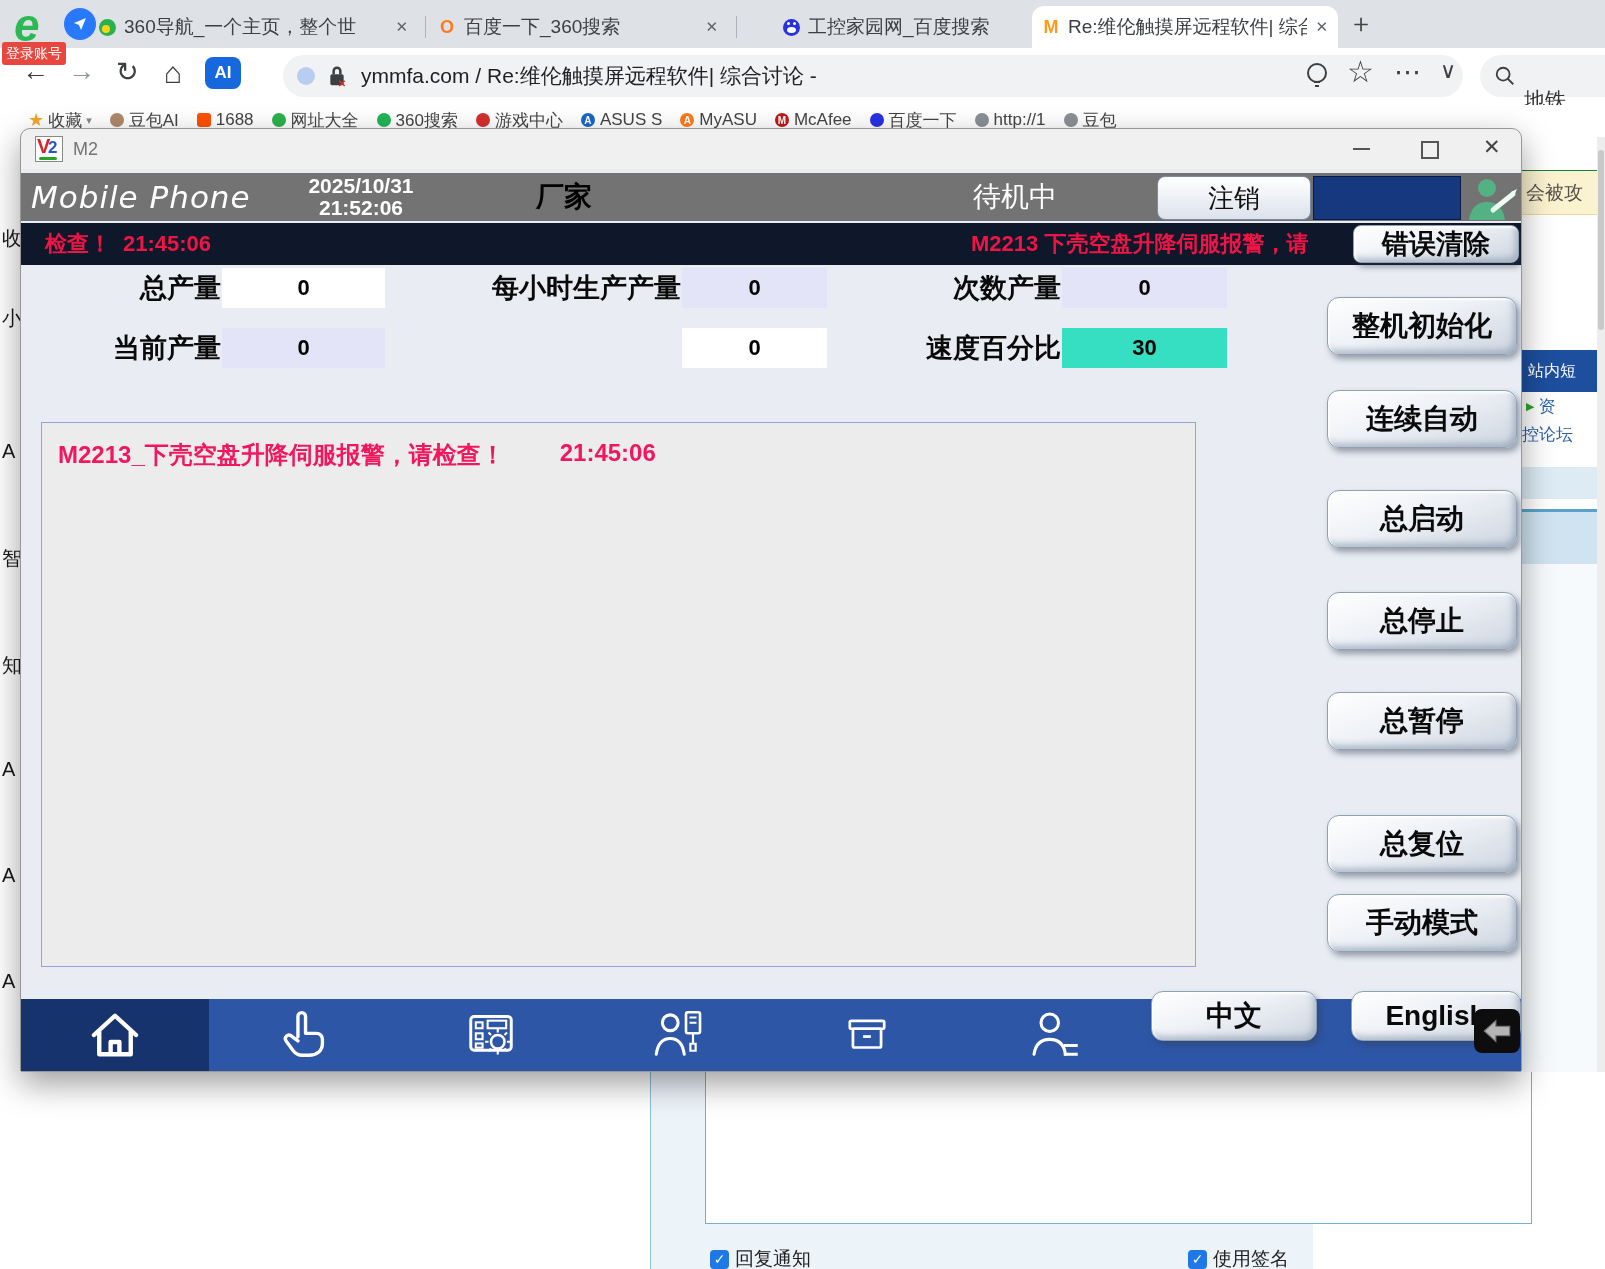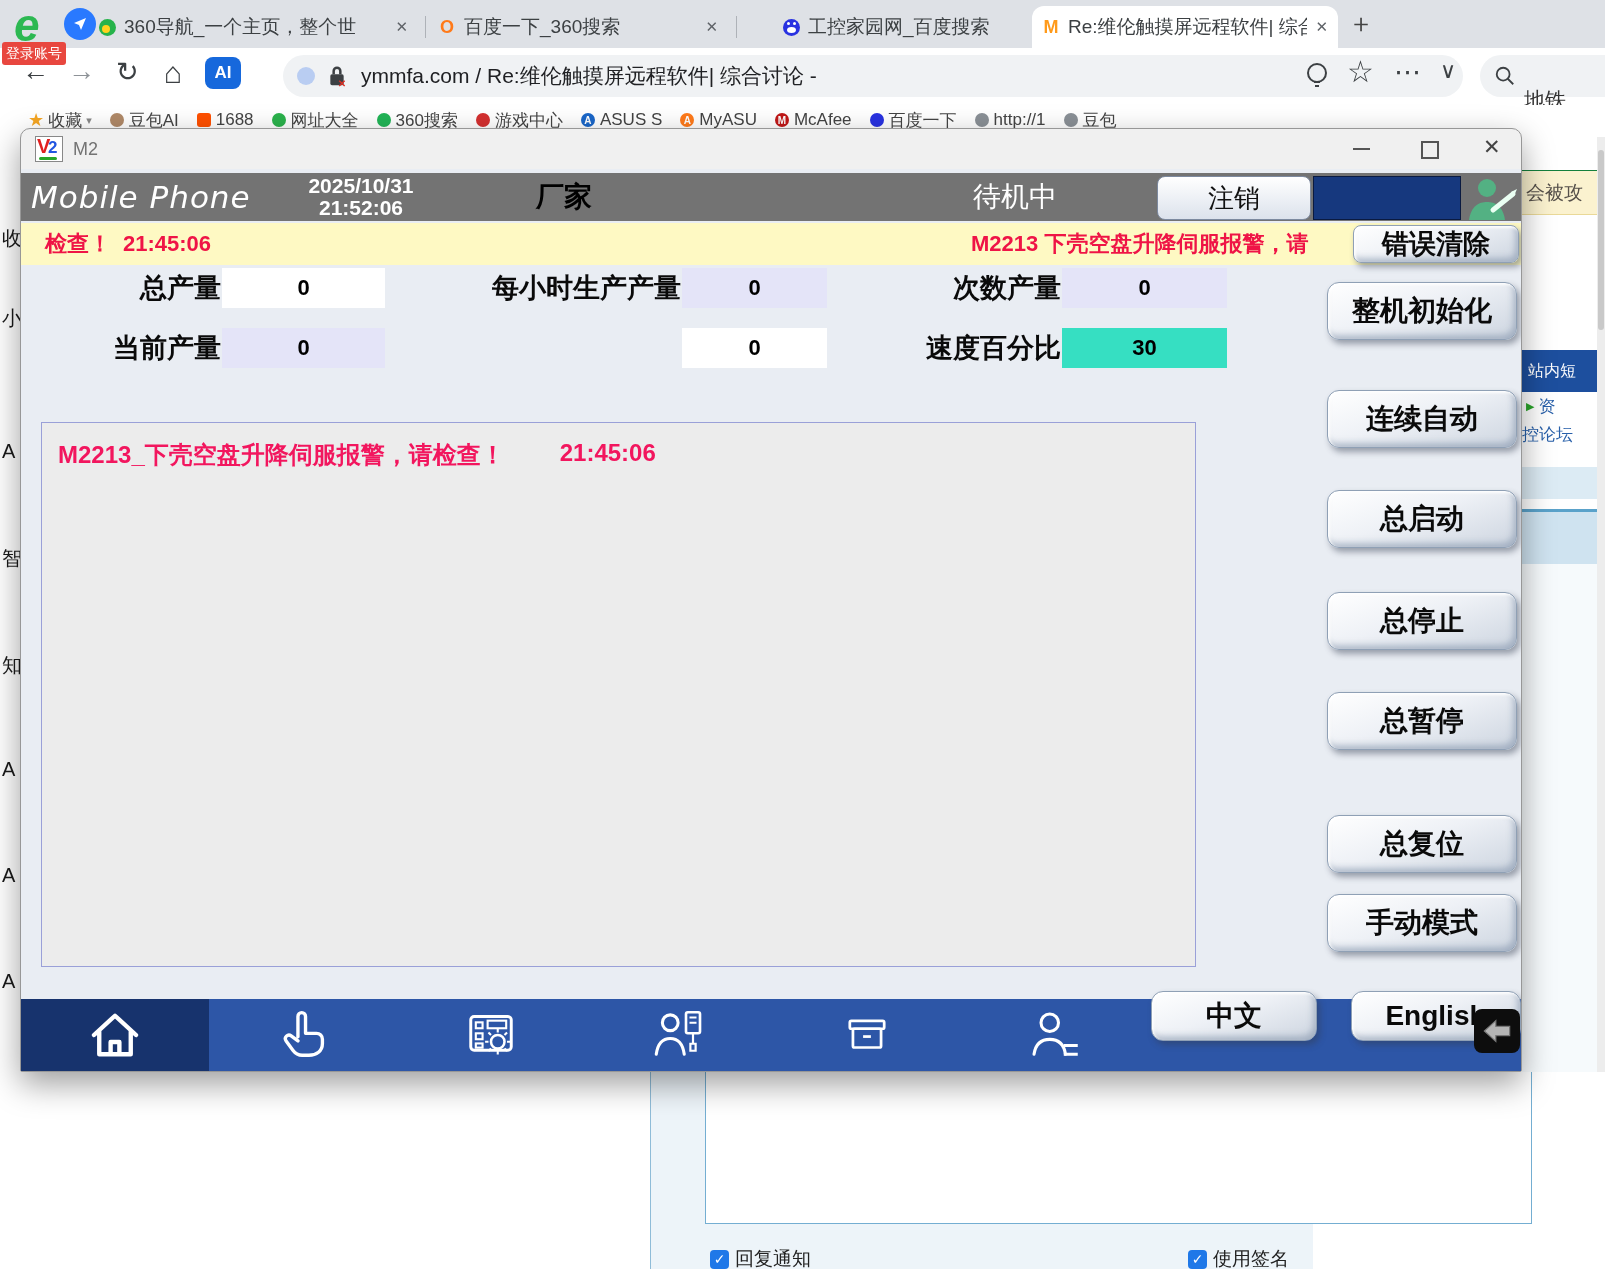--- a/index.html
+++ b/index.html
@@ -74,21 +74,21 @@
   .hmi{left:0;top:40px;width:1500px;height:902px;background:#e9edf3;overflow:hidden;}
   .hmi-header{left:0;top:4px;width:1500px;height:48px;background:#737373;}
   .brand{left:10px;top:0;height:48px;line-height:48px;color:#fff;font-style:italic;font-size:31px;font-family:"DejaVu Sans",sans-serif;letter-spacing:1px;}
   .dt{left:250px;top:2px;width:180px;text-align:center;color:#fff;font-size:21px;font-weight:bold;line-height:22px;}
   .vendor{left:515px;top:0;height:48px;line-height:48px;color:#000;font-size:28px;font-weight:bold;}
   .status{left:930px;top:0;height:52px;line-height:48px;color:#fff;font-size:28px;font-weight:normal;margin-left:22px;}
   .logout{left:1136px;top:3px;width:152px;height:42px;background:linear-gradient(180deg,#ffffff,#dce2ec);border:1px solid #7d8aa0;border-radius:8px;font-size:26px;color:#111;display:flex;align-items:center;justify-content:center;}
   .navybox{left:1292px;top:3px;width:146px;height:42px;background:#16387e;border:1px solid #0a1a40;}
   .avatar{left:1442px;top:1px;}
 
-  .alarm-strip{left:0;top:54px;width:1500px;height:42px;background:#fef9c3;text-decoration:underline;}
+  .alarm-strip{left:0;top:54px;width:1500px;height:42px;background:#0f172a;text-decoration:underline;}
   .chk{left:24px;top:0;height:42px;line-height:42px;font-size:22px;font-weight:bold;color:#ef1446;}
   .chk-time{left:102px;top:0;height:42px;line-height:42px;font-size:22px;font-weight:bold;color:#ef1446;}
   .strip-msg{left:950px;top:0;width:382px;height:42px;line-height:42px;font-size:22px;font-weight:bold;color:#ef1446;white-space:nowrap;overflow:hidden;}
   .btn3d{background:linear-gradient(160deg,#ffffff 0%,#eef1f6 45%,#cdd5e0 100%);border:1px solid #8fa0b5;border-radius:12px;box-shadow:3px 4px 6px rgba(50,60,80,.45),inset 2px 2px 3px #ffffff,inset -3px -4px 6px rgba(130,145,170,.55);color:#0a0a0a;font-weight:bold;display:flex;align-items:center;justify-content:center;box-sizing:border-box;}
   .clear-btn{left:1332px;top:2px;width:166px;height:38px;font-size:27px;border-radius:8px;}
 
   .stat-label{font-size:27px;font-weight:bold;color:#0a0a0a;text-align:right;height:40px;line-height:40px;}
   .stat-box{height:40px;line-height:40px;text-align:center;font-size:22px;font-weight:bold;color:#000;}
   .bg-white{background:#fff;}
   .bg-lav{background:#e4e4f8;}
@@ -341,21 +341,21 @@
       <div class="abs stat-label" style="left:840px;top:159px;width:200px;">速度百分比</div>
       <div class="abs stat-box bg-teal" style="left:1041px;top:159px;width:165px;">30</div>
 
       <div class="abs alarm-box">
         <div class="alarm-line">
           <span>M2213_下壳空盘升降伺服报警，请检查！</span>
           <span class="t">21:45:06</span>
         </div>
       </div>
 
-      <div class="abs btn3d sbtn" style="top:113px;">整机初始化</div>
+      <div class="abs btn3d sbtn" style="top:128px;">整机初始化</div>
       <div class="abs btn3d sbtn" style="top:221px;">连续自动</div>
       <div class="abs btn3d sbtn" style="top:321px;">总启动</div>
       <div class="abs btn3d sbtn" style="top:423px;">总停止</div>
       <div class="abs btn3d sbtn" style="top:523px;">总暂停</div>
       <div class="abs btn3d sbtn" style="top:646px;">总复位</div>
       <div class="abs btn3d sbtn" style="top:725px;">手动模式</div>
 
       <div class="abs navbar">
         <div class="abs nav-tile sel" style="left:0;">
           <svg width="60" height="56" viewBox="0 0 64 64">

